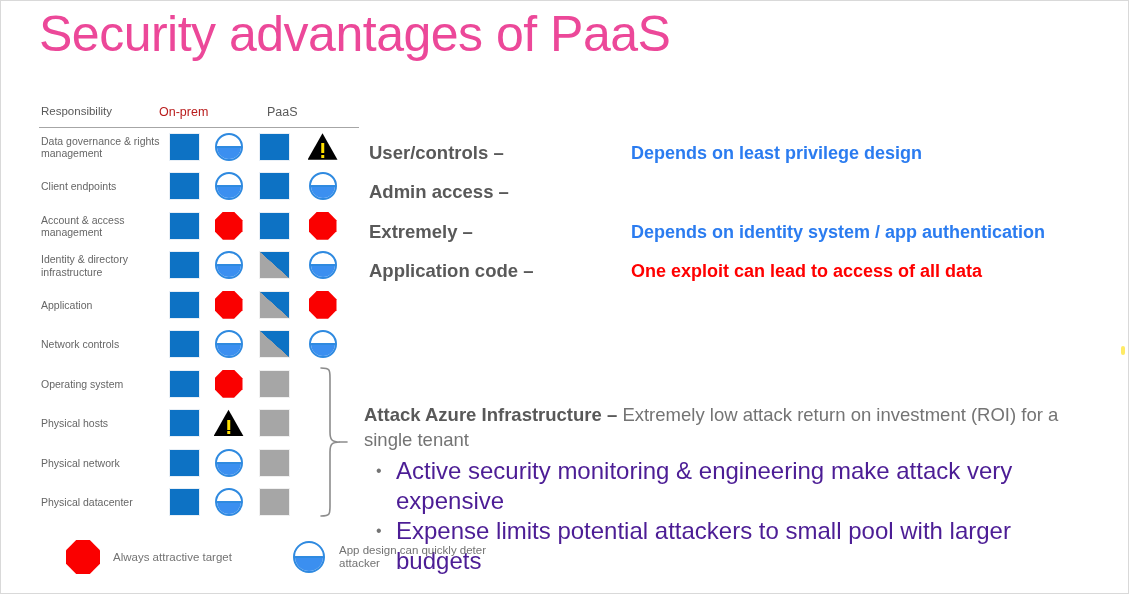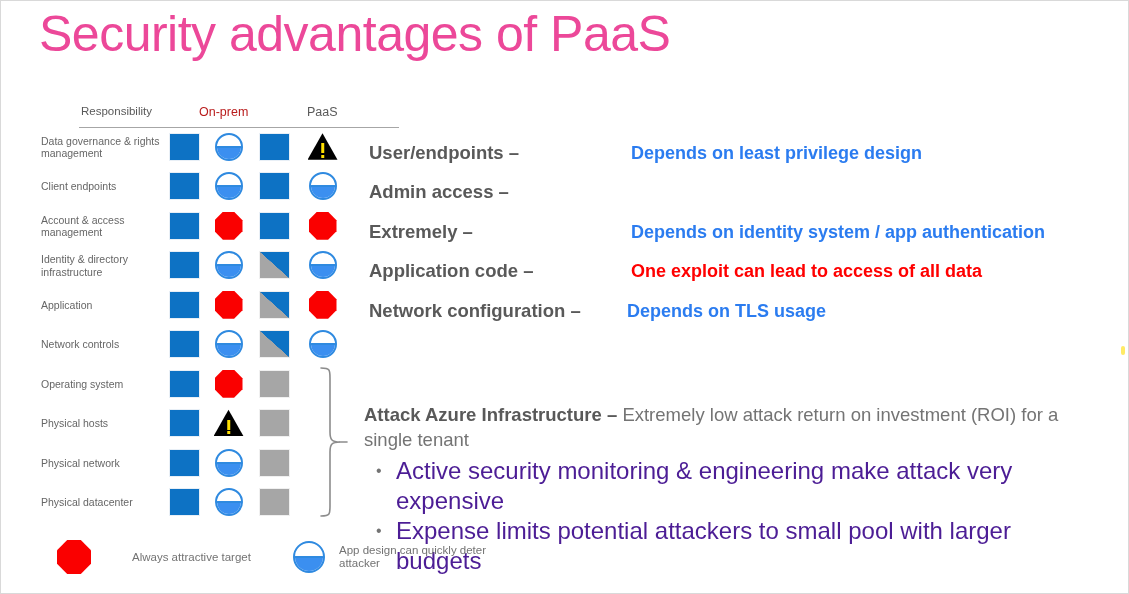--- a/index.html
+++ b/index.html
@@ -35,21 +35,20 @@
   
   #matrix {
     position: absolute;
     left: 38px;
     top: 104px;
     width: 320px;
   }
   .hdr-row {
     position: relative;
     height: 22px;
-    margin-left: 40px;
   }
   .hdr-resp {
     position: absolute;
     left: 2px;
     top: 0;
     font-size: 11.5px;
     color: #595959;
   }
   .hdr-onprem {
     position: absolute;
@@ -272,21 +271,21 @@
     top: 538px;
     width: 470px;
     height: 46px;
   }
   .leg-item {
     position: absolute;
     top: 0;
     display: flex;
     align-items: center;
   }
-  .leg-1 { left: 15px; gap: 28px; }
+  .leg-1 { left: 24px; }
   .leg-2 { left: 250px; }
   .leg-ico {
     width: 36px;
     height: 36px;
     flex: 0 0 36px;
     display: flex;
     align-items: center;
     justify-content: center;
   }
   .leg-ico .octagon { width: 34px; height: 34px; }
@@ -480,37 +479,33 @@
 
   <div id="brace">
     <svg width="30" height="152" viewBox="0 0 30 152" fill="none">
       <path d="M2 2 C 11 2, 11 4, 11 12 L11 66 C11 74, 13 76, 21 76 C13 76, 11 78, 11 86 L11 140 C11 148, 11 150, 2 150" stroke="#8c8c8c" stroke-width="1.6" fill="none" stroke-linecap="round"></path>
       <path d="M21 76 L28 76" stroke="#8c8c8c" stroke-width="1.6" stroke-linecap="round"></path>
     </svg>
   </div>
 
   <div id="rows">
       <div class="rrow">
-        <div class="rterm">User/endpoints –</div>
+        <div class="rterm">User/controls –</div>
         <div class="rdesc blue">Depends on least privilege design</div>
       </div>
       <div class="rrow">
         <div class="rterm">Admin access –</div>
       </div>
       <div class="rrow">
         <div class="rterm">Extremely –</div>
         <div class="rdesc blue">Depends on identity system / app authentication</div>
       </div>
       <div class="rrow">
         <div class="rterm">Application code –</div>
         <div class="rdesc red">One exploit can lead to access of all data</div>
-      </div>
-      <div class="rrow">
-        <div class="rterm">Network configuration –</div>
-        <div class="rdesc blue tight">Depends on TLS usage</div>
       </div>
     </div>
 
   <div id="attack">
     <div class="lead">
       <b>Attack Azure Infrastructure –</b><span> Extremely low attack return on investment (ROI) for a single tenant</span>
     </div>
     <ul id="attack-bullets">
         <li>Active security monitoring &amp; engineering make attack very expensive</li>
         <li>Expense limits potential attackers to small pool with larger budgets</li>

